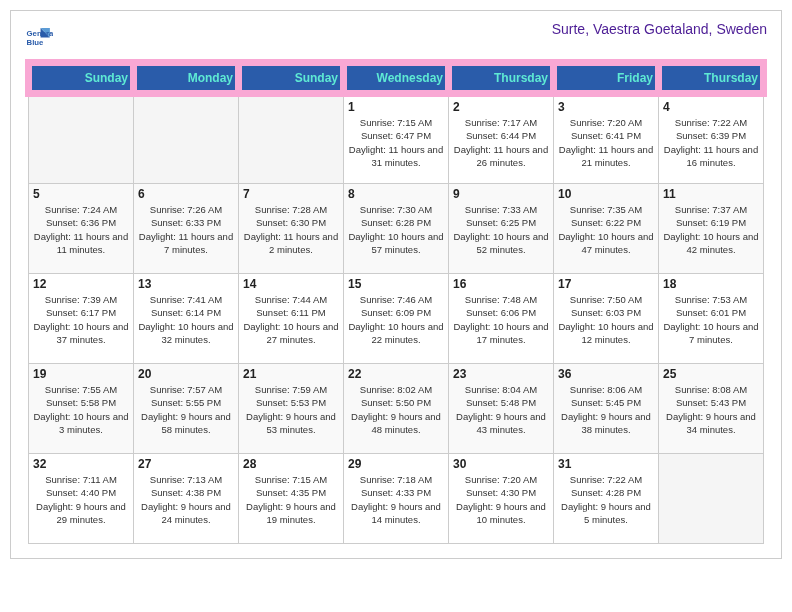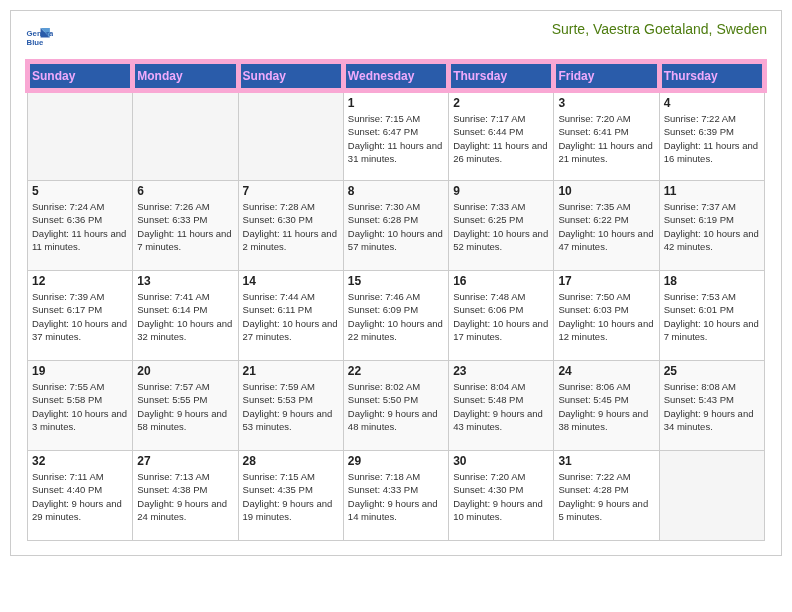--- a/index.html
+++ b/index.html
@@ -35,35 +35,35 @@
     .title-block {
       text-align: right;
     }
     .calendar-title {
       font-size: 32px;
       font-weight: normal;
       color: #222;
     }
     .calendar-subtitle {
       font-size: 14px;
-      color: #4d7c0f;
+      color: #4c1d95;
     }
     table {
       width: 100%;
       border-collapse: collapse;
       table-layout: fixed;
     }
     .day-header {
       background: #2a5caa;
-      color: #f0abfc;
-      text-align: left;
+      color: #5eead4;
+      text-align: right;
       padding: 5px 2px;
       font-size: 12px;
       font-weight: bold;
-      border: 5px solid #f9a8d4;
+      border: 7px solid #f9a8d4;
     }
     td.cal-cell {
       border: 1px solid #ccc;
       vertical-align: top;
       padding: 3px 4px;
       height: 90px;
       font-size: 10px;
       color: #333;
       background: #fff;
     }
@@ -73,20 +73,21 @@
     .day-num {
       font-size: 12px;
       font-weight: bold;
       margin-bottom: 2px;
       color: #222;
     }
     .cell-info {
       font-size: 9.5px;
       line-height: 1.4;
       color: #333;
+      text-align: center;
     }
     tr.week-row:nth-child(odd) td.cal-cell:not(.empty) {
       background: #fff;
     }
     tr.week-row:nth-child(even) td.cal-cell:not(.empty) {
       background: #f9f9f9;
     }
   </style>
 </head>
 <body>
@@ -216,21 +217,21 @@
           </td>
           <td class="cal-cell">
             <div class="day-num">22</div>
             <div class="cell-info">Sunrise: 8:02 AM<br>Sunset: 5:50 PM<br>Daylight: 9 hours and 48 minutes.</div>
           </td>
           <td class="cal-cell">
             <div class="day-num">23</div>
             <div class="cell-info">Sunrise: 8:04 AM<br>Sunset: 5:48 PM<br>Daylight: 9 hours and 43 minutes.</div>
           </td>
           <td class="cal-cell">
-            <div class="day-num">24</div>
+            <div class="day-num">36</div>
             <div class="cell-info">Sunrise: 8:06 AM<br>Sunset: 5:45 PM<br>Daylight: 9 hours and 38 minutes.</div>
           </td>
           <td class="cal-cell">
             <div class="day-num">25</div>
             <div class="cell-info">Sunrise: 8:08 AM<br>Sunset: 5:43 PM<br>Daylight: 9 hours and 34 minutes.</div>
           </td>
         </tr>
         <tr class="week-row">
           <td class="cal-cell">
             <div class="day-num">32</div>

